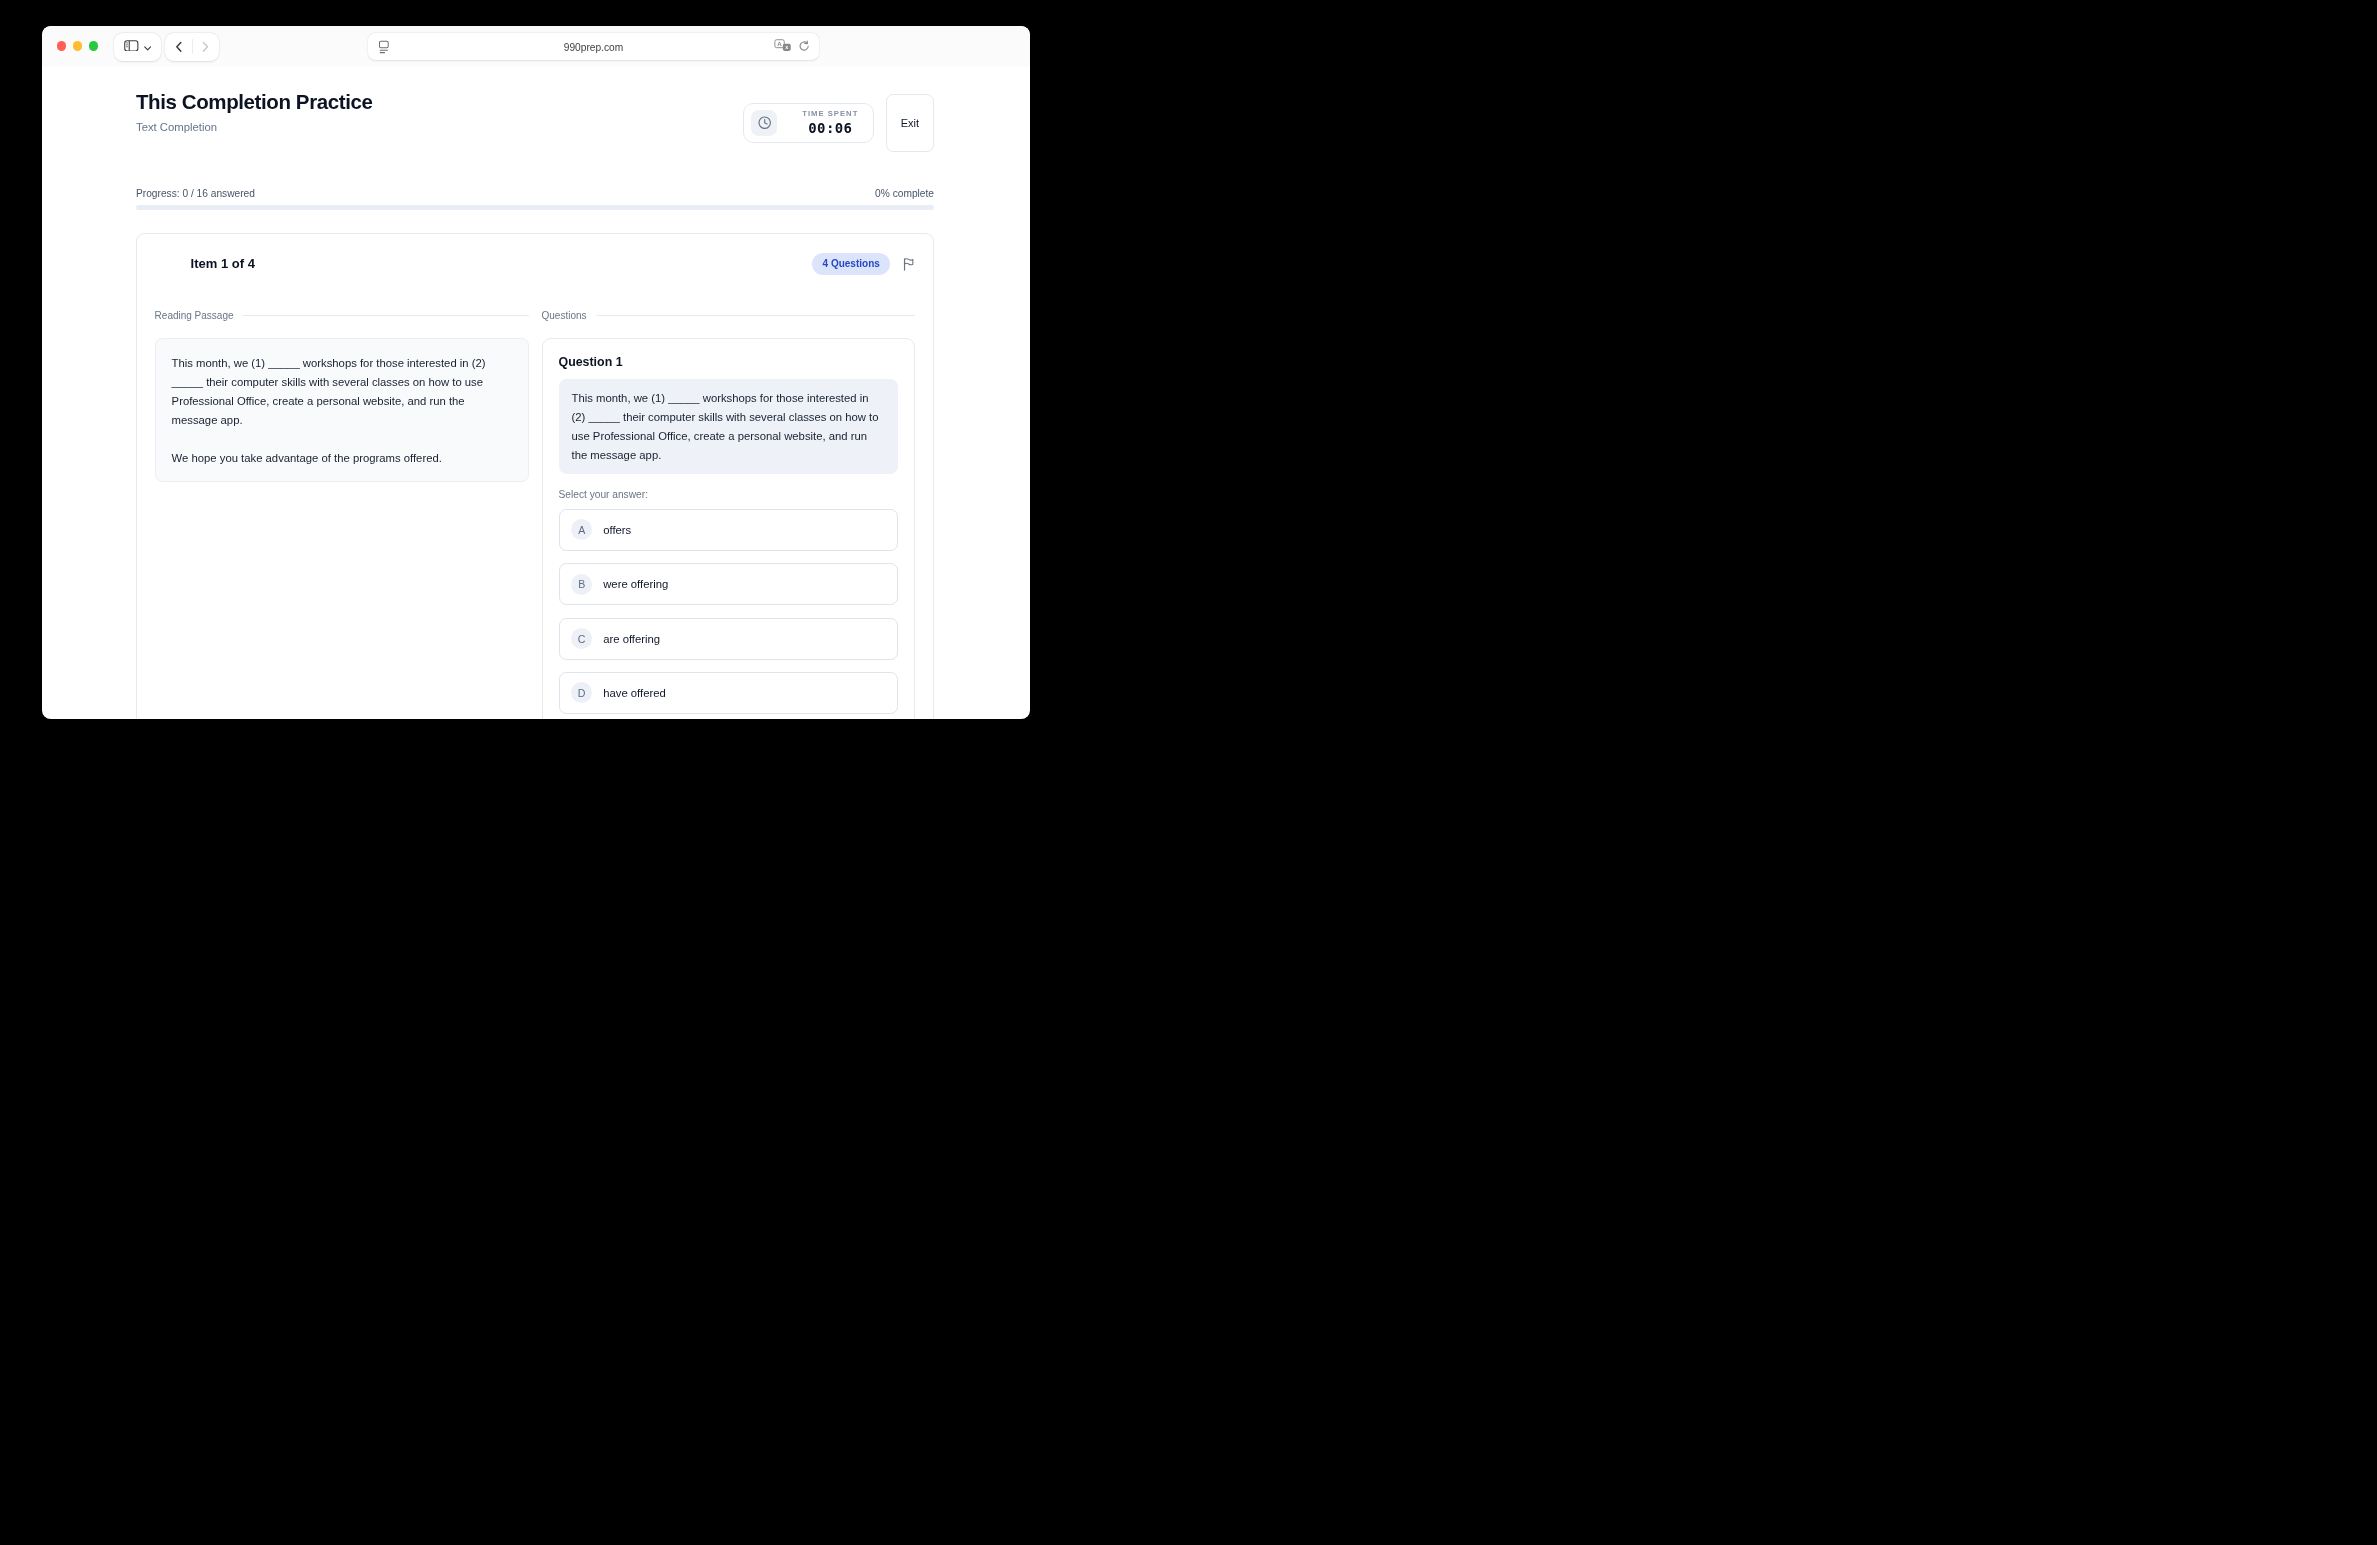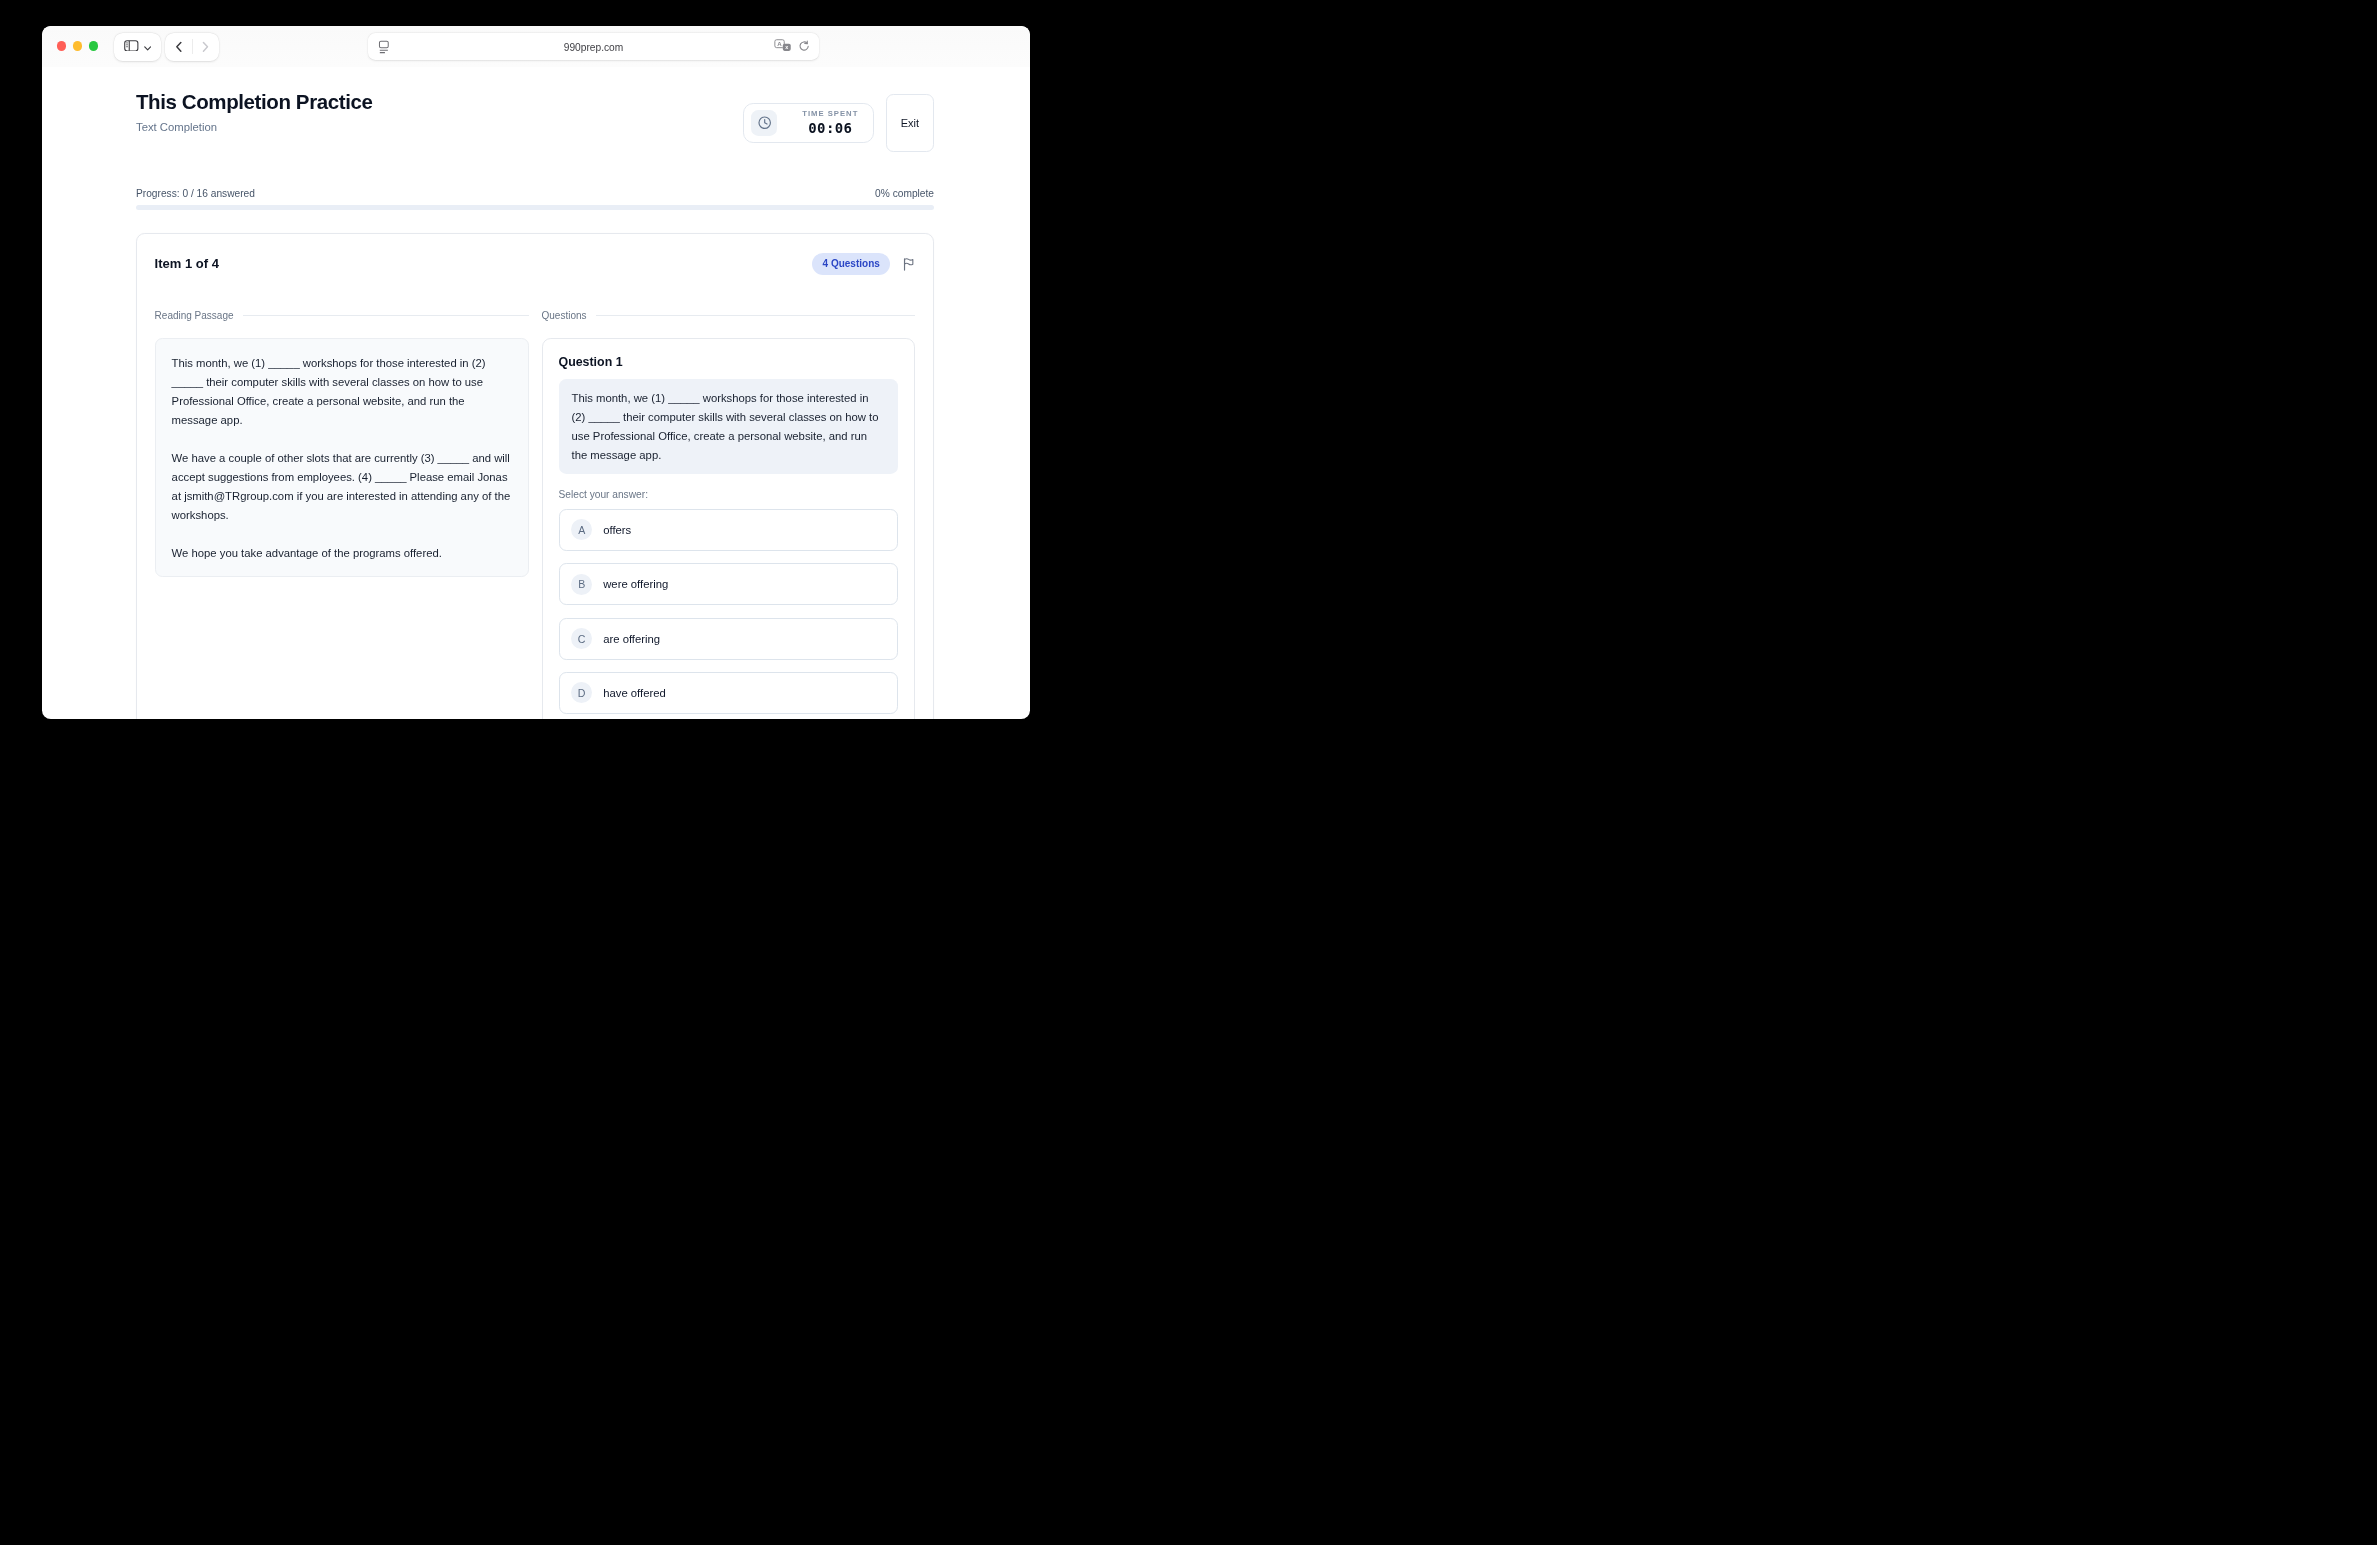--- a/index.html
+++ b/index.html
@@ -56,21 +56,21 @@
 
   .progress-row { margin-top:36px; display:flex; justify-content:space-between;
                   font-size:10.2px; color:#475569; }
   .progress-track { margin-top:6.6px; height:5.1px; border-radius:72px; background:#e9eef6; overflow:hidden; }
   .progress-fill { height:100%; background:#3b5bdb; width:0%; }
 
   
   .item-card { margin-top:23px; border:0.7px solid #e6e9ee; border-radius:8.8px; background:#fff;
                box-shadow:0 0.7px 1.5px rgba(16,24,40,0.04); padding:19px 17.6px 17.6px; min-height:556px; }
   .item-header { display:flex; justify-content:space-between; align-items:center; }
-  .item-title { font-size:13px; font-weight:700; color:#0c1322; }
+  .item-title { font-size:13px; font-weight:700; color:#0c1322;margin-left:36px; }
   .item-header-right { display:flex; align-items:center; gap:12.4px; }
   .count-badge { background:#dbe4fb; color:#2b46c5; font-size:10px; font-weight:600;
                  padding:5.1px 10.2px; border-radius:731px; white-space:nowrap; }
   .flag-btn { background:none; border:none; cursor:pointer; display:flex; align-items:center; padding:0; }
 
   .columns { margin-top:35px; display:grid; grid-template-columns:1fr 1fr; column-gap:13px; }
   .col-label-row { display:flex; align-items:center; gap:9.5px; }
   .col-label { font-size:10px; color:#697586; white-space:nowrap; }
   .col-rule { flex:1; height:0.7px; background:#e7ebf0; }
 
@@ -235,21 +235,20 @@
 
         <div class="columns">
 
           <div>
             <div class="col-label-row">
               <span class="col-label">Reading Passage</span>
               <span class="col-rule"></span>
             </div>
             <div class="passage-box">
               <p>This month, we  (1)  _____ workshops for those interested in  (2)  _____ their computer skills with several classes on how to use Professional Office, create a personal website, and run the message app.</p>
-              <p>We have a couple of other slots that are currently (3)  _____ and will accept suggestions from employees.  (4)  _____ Please email Jonas at jsmith@TRgroup.com if you are interested in attending any of the workshops.</p>
               <p>We hope you take advantage of the programs offered.</p>
             </div>
           </div>
 
           <div>
             <div class="col-label-row">
               <span class="col-label">Questions</span>
               <span class="col-rule"></span>
             </div>
 

